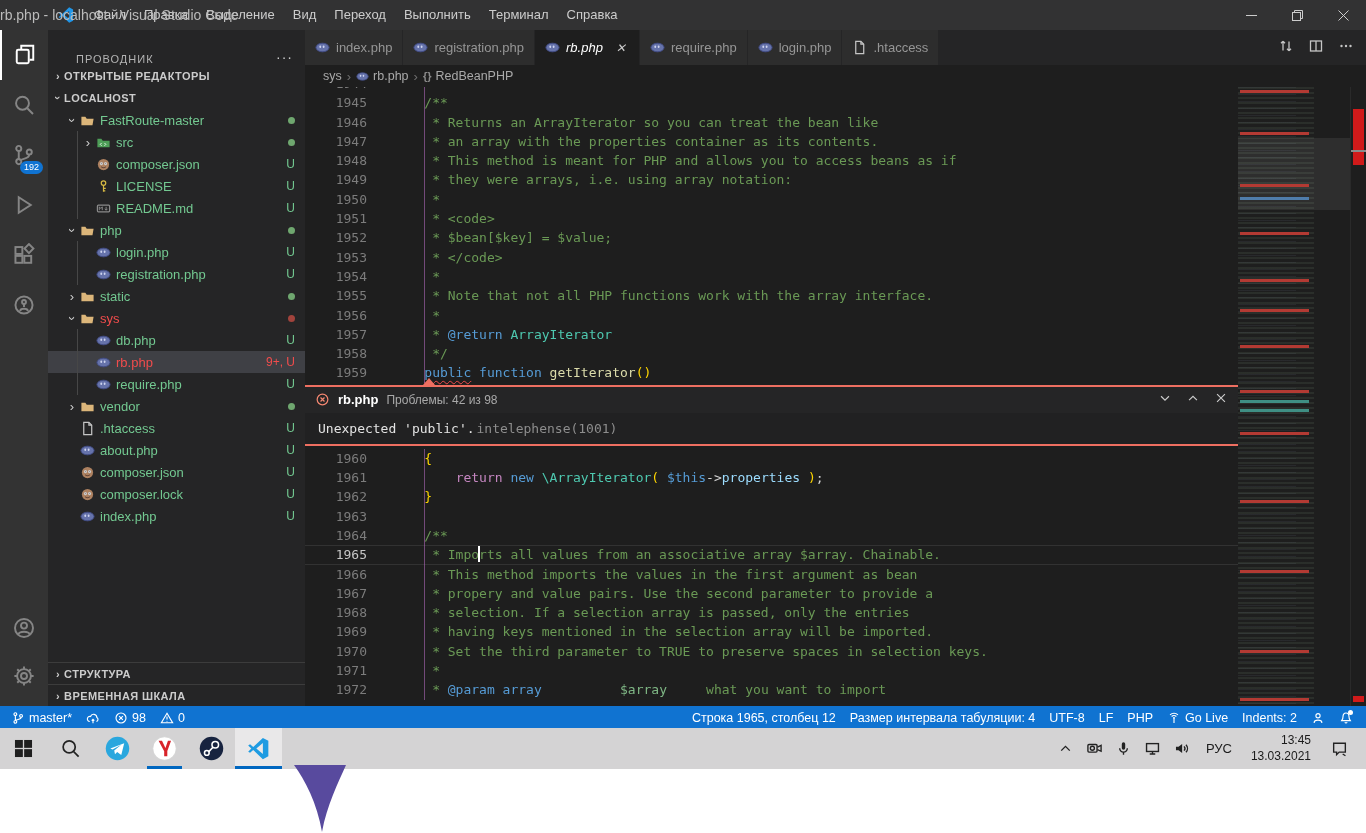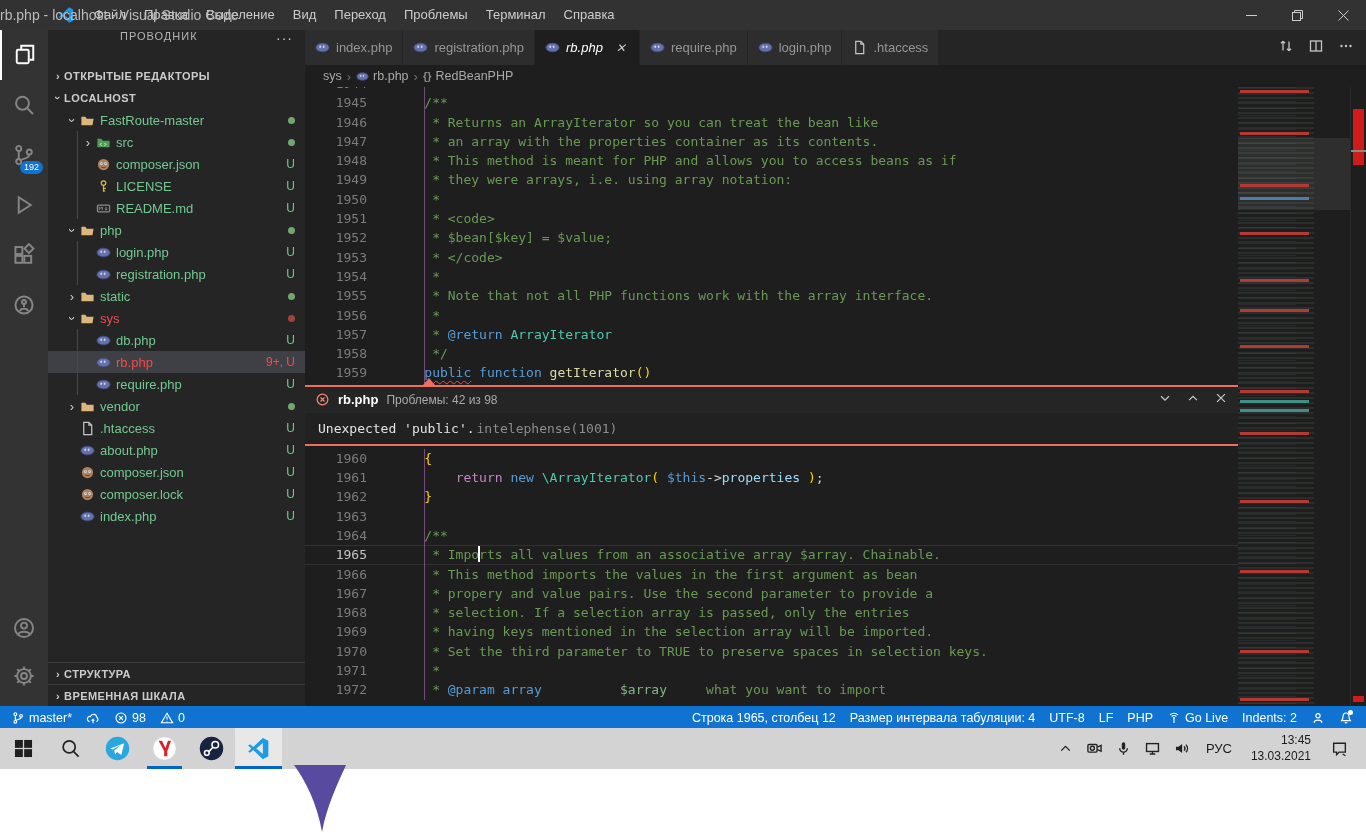--- a/index.html
+++ b/index.html
@@ -25,22 +25,22 @@
   .act-item { width:48px; height:50px; display:flex; align-items:center; justify-content:center;
     color:#858585; position:relative; cursor:pointer; }
   .act-item.active { color:#ffffff; border-left:2px solid #ffffff; }
   .act-item svg { width:24px; height:24px; }
   .act-badge { position:absolute; right:5px; bottom:6px; background:#1073d1; color:#fff;
     font-size:9px; border-radius:9px; padding:2px 4px; line-height:1; }
   .act-spacer { flex:1; }
 
   
   .sidebar { width:257px; background:#252526; color:#cccccc; flex:none; display:flex; flex-direction:column; font-size:13px; }
-  .sb-title { height:35px; display:flex; align-items:flex-start; padding:0 12px 0 28px;
-    font-size:11px; letter-spacing:1px; color:#b3b3b3;margin-left:44px; }
+  .sb-title { height:35px; display:flex; align-items:flex-end; padding:0 12px 0 28px;
+    font-size:11px; letter-spacing:1px; color:#b3b3b3; }
   .sb-title .dots { margin-left:auto; color:#cccccc; letter-spacing:1px; font-size:14px; cursor:pointer; }
   .sb-sect { height:22px; display:flex; align-items:center; font-size:11px; font-weight:bold;
     color:#cccccc; letter-spacing:.4px; padding-left:4px; cursor:pointer; }
   .sb-sect .chev { margin:0 4px; }
   .sb-sect.bordered { border-top:1px solid #3c3c3c; }
   .tree { flex:none; }
   .tree-item { height:22px; display:flex; align-items:center; padding-right:10px; position:relative; cursor:pointer; }
   .tree-item.sel { background:#3f4045; }
   .ti-chev { width:16px; flex:none; display:flex; justify-content:center; color:#cccccc; }
   .ti-icon { width:20px; flex:none; display:flex; align-items:center; }
@@ -158,21 +158,21 @@
     <svg class="vscode-logo" viewBox="0 0 16 16">
         <polygon points="10.8,1.2 14.3,3 14.3,13 10.8,14.8 4.6,8.9 2.6,10.7 1.4,10 3.4,8 1.4,6 2.6,5.3 4.6,7.1" fill="#2196e8"></polygon>
         <polygon points="10.8,4.5 10.8,11.5 6.6,8" fill="#323233"></polygon>
       </svg>
     <div class="menus" id="menus" style="display:flex">
         <div class="menu-item">Файл</div>
         <div class="menu-item">Правка</div>
         <div class="menu-item">Выделение</div>
         <div class="menu-item">Вид</div>
         <div class="menu-item">Переход</div>
-        <div class="menu-item">Проблемы</div>
+        <div class="menu-item">Выполнить</div>
         <div class="menu-item">Терминал</div>
         <div class="menu-item">Справка</div>
       </div>
     <div class="win-title">rb.php - localhost - Visual Studio Code</div>
     <div class="win-controls">
       <div class="win-btn">
           <svg width="11" height="11" viewBox="0 0 11 11">
             <path d="M0 5.5 h11" stroke="#ccc" stroke-width="1"></path>
           </svg>
         </div>

